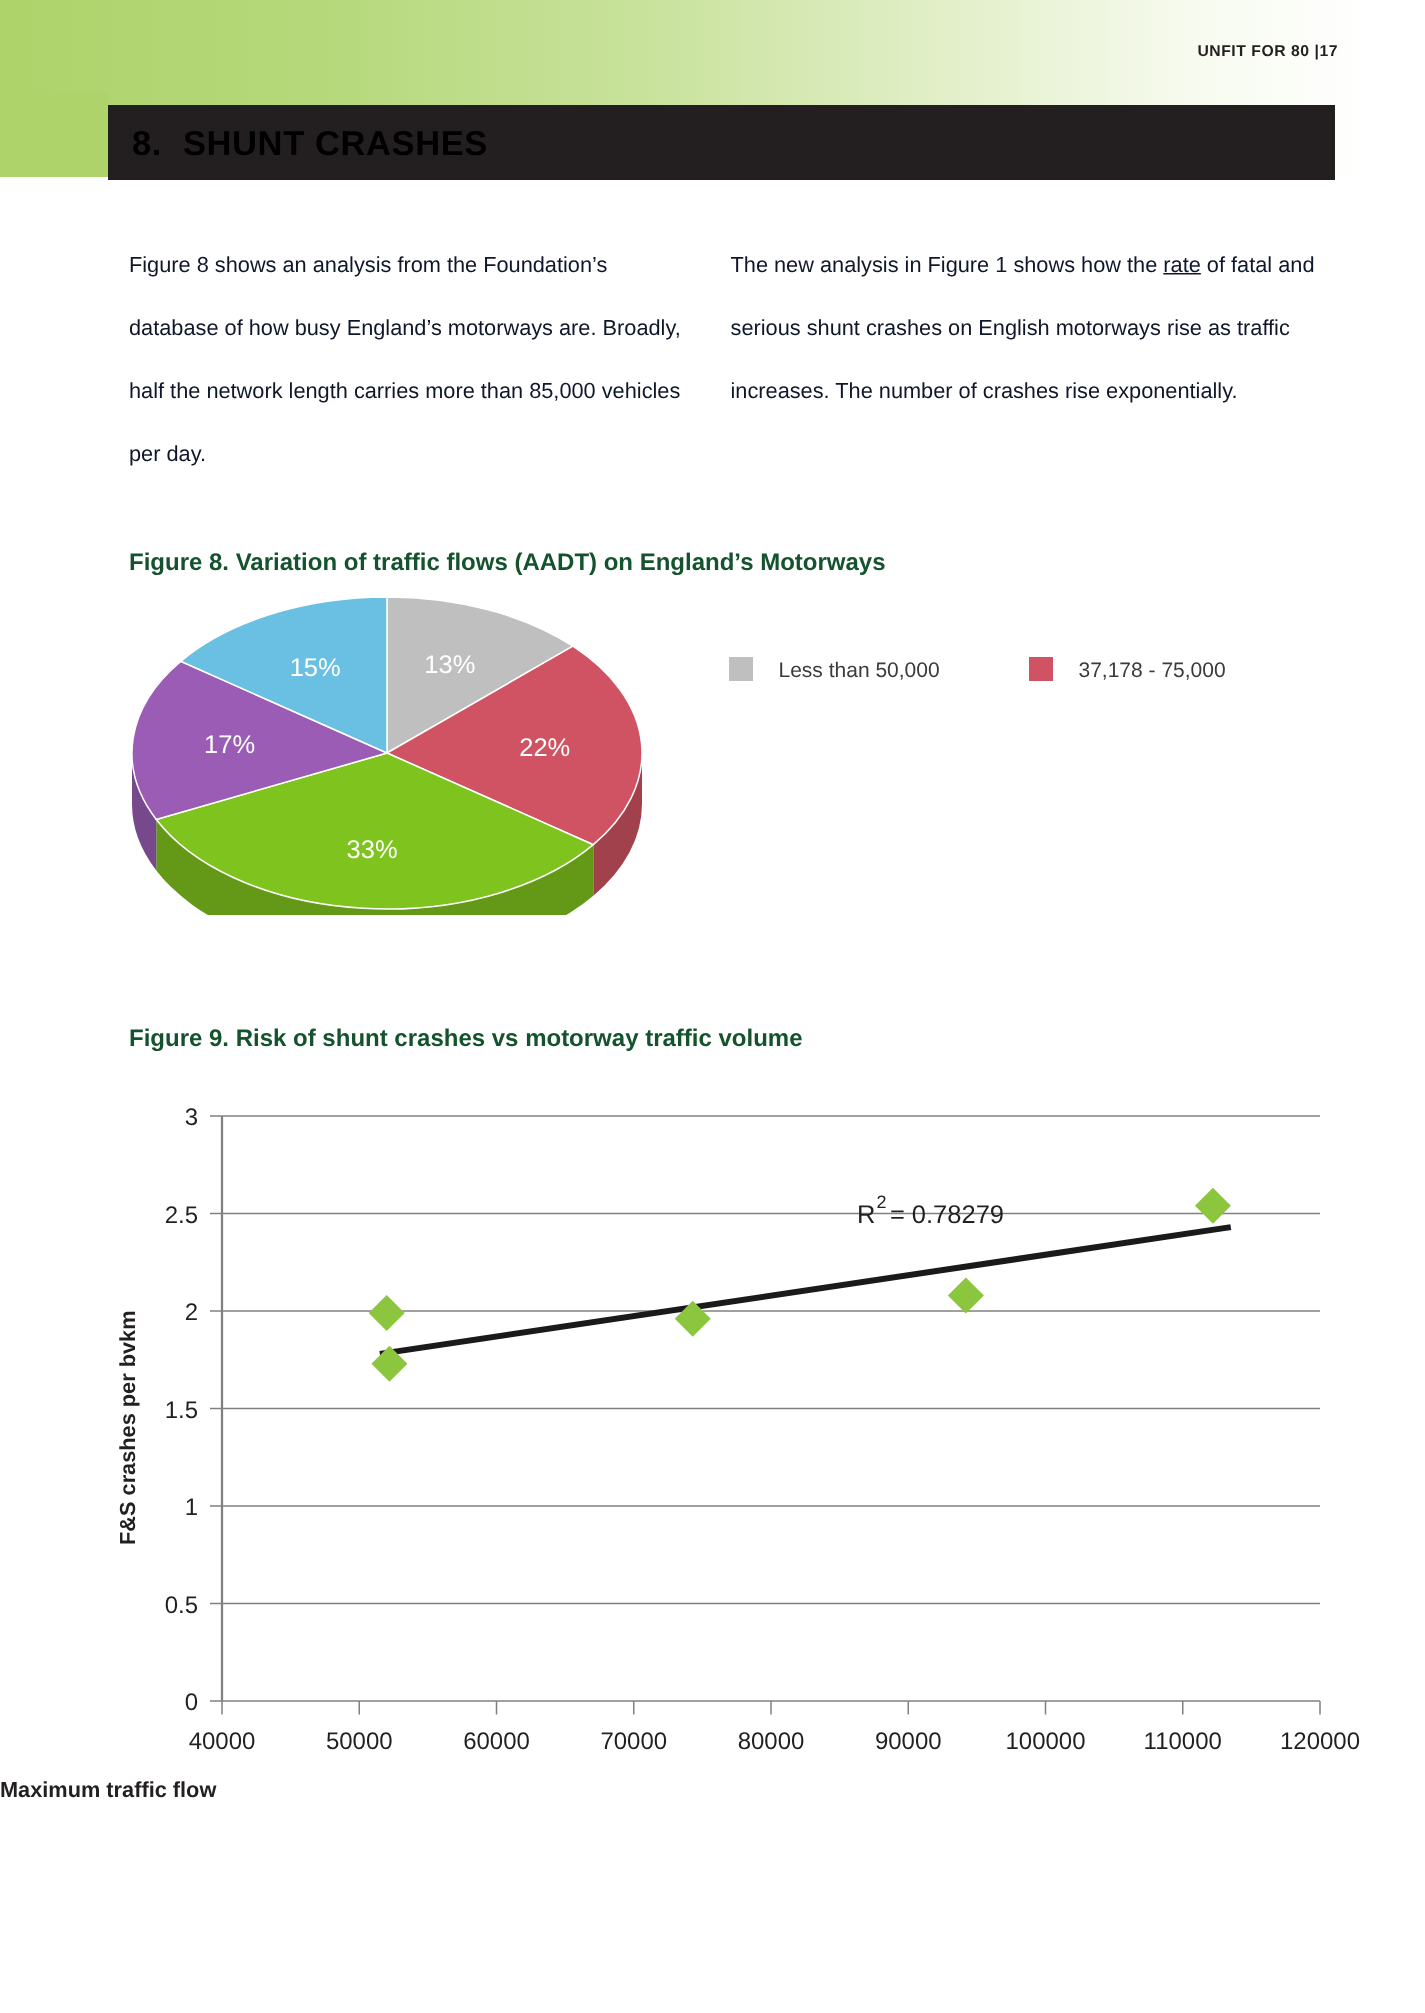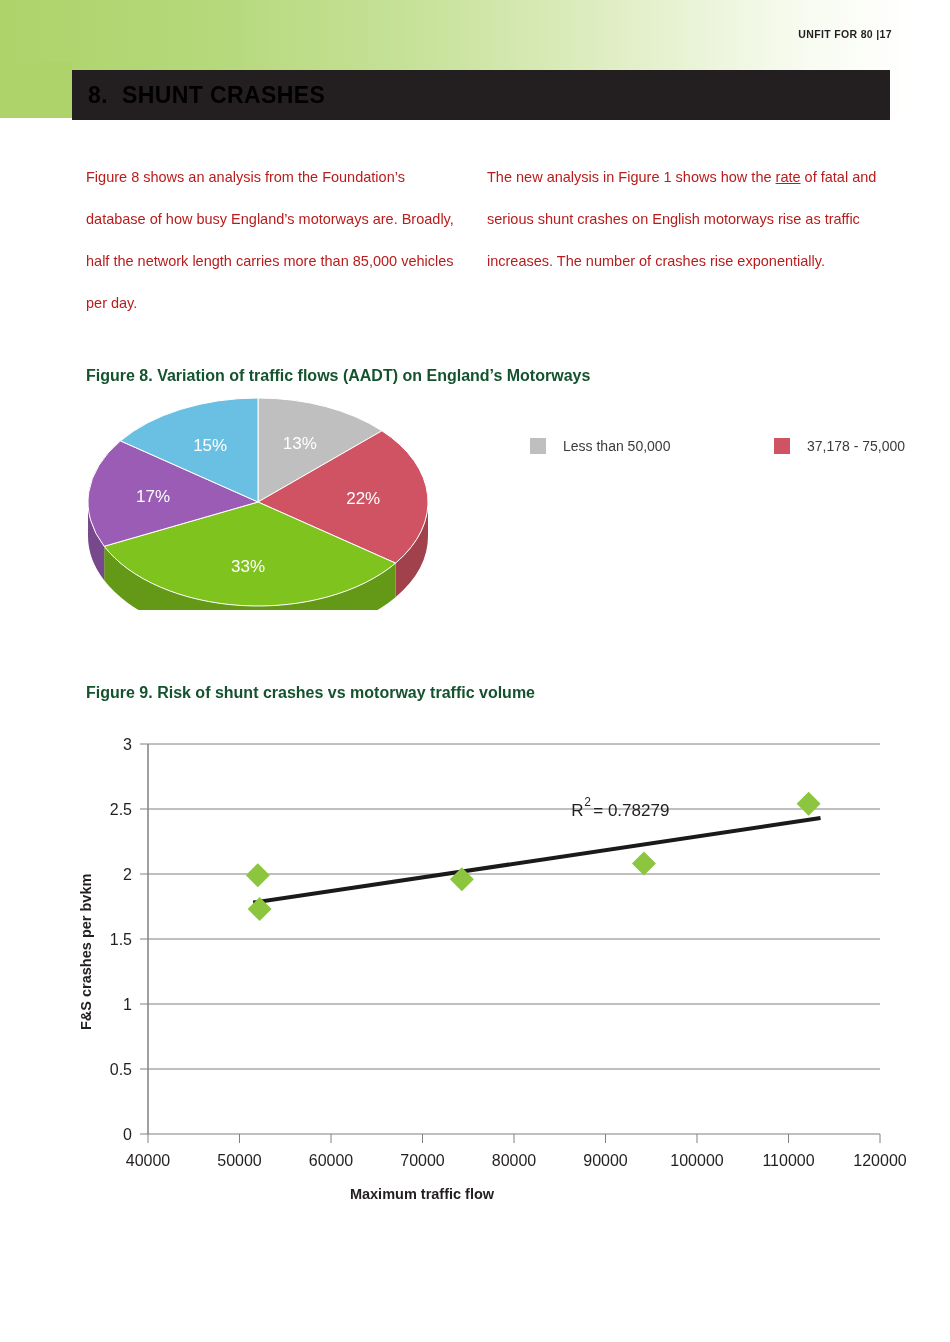--- a/index.html
+++ b/index.html
@@ -30,56 +30,56 @@
     background:#231f20;
   }
   .section-bar-title{
     position:absolute;left:88px;top:82px;
     color:#000000;font-size:23px;font-weight:700;letter-spacing:.4px;
   }
   .section-bar-title .num{margin-right:14px;}
 
   
   .col{
-    position:absolute;top:156px;font-size:14.5px;line-height:42px;color:#b91c1c;
+    position:absolute;top:156px;font-size:14.5px;line-height:42px;color:#0f172a;
   }
   .col-left{left:86px;width:370px;}
   .col-right{left:487px;width:395px;}
   .col u{text-decoration:underline;}
 
   
   .fig-caption{
     position:absolute;font-size:16px;font-weight:bold;color:#14532d;
   }
   #fig8-caption{left:86px;top:367px;}
   #fig9-caption{left:86px;top:684px;}
 
   .pie-wrap{position:absolute;left:78px;top:398px;width:360px;height:212px;}
 
   .legend{position:absolute;left:486px;top:438px;width:420px;}
   .legend-row{display:flex;margin-bottom:24px;}
-  .legend-item{display:flex;align-items:center;margin-left:44px;}
+  .legend-item{display:flex;align-items:center;}
   .legend-item.c1{width:200px;}
   .legend-swatch{width:16px;height:16px;margin-right:17px;flex:none;}
   .legend-label{font-size:14px;color:#3b3b3d;white-space:nowrap;}
 
   
   .scatter-wrap{position:absolute;left:0;top:712px;width:950px;height:510px;}
   .ylabel{
     position:absolute;left:60px;top:858px;width:24px;
     font-size:14.5px;font-weight:bold;color:#231f20;
     transform-origin:center;
   }
   .ylabel span{
     display:block;white-space:nowrap;
     transform:rotate(-90deg);transform-origin:left top;
     position:absolute;left:18px;top:172px;
   }
   .xlabel{
-    position:absolute;left:0;top:1186px;width:844px;text-align:center;
+    position:absolute;left:0;top:1186px;width:844px;
     font-size:14.5px;font-weight:bold;color:#231f20;
   }
 </style>
 </head>
 <body>
 
 <div class="green-band"></div>
 <div class="green-band-lower"></div>
 <div class="page-header-text">UNFIT FOR 80 |17</div>
 <div class="section-bar"></div>

